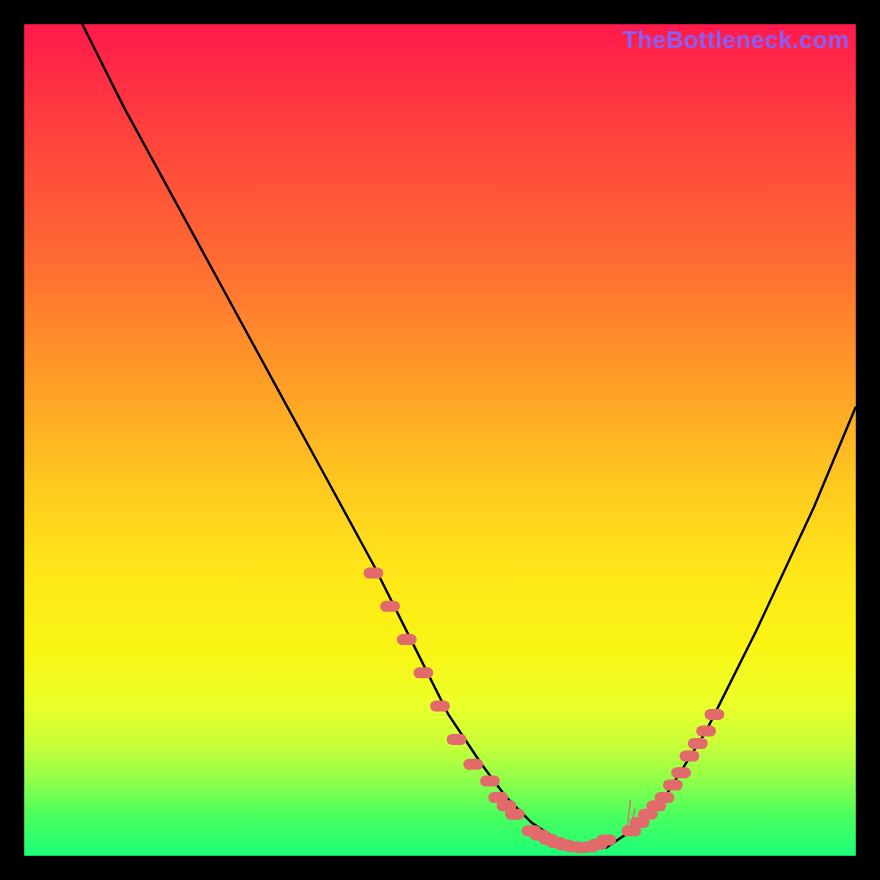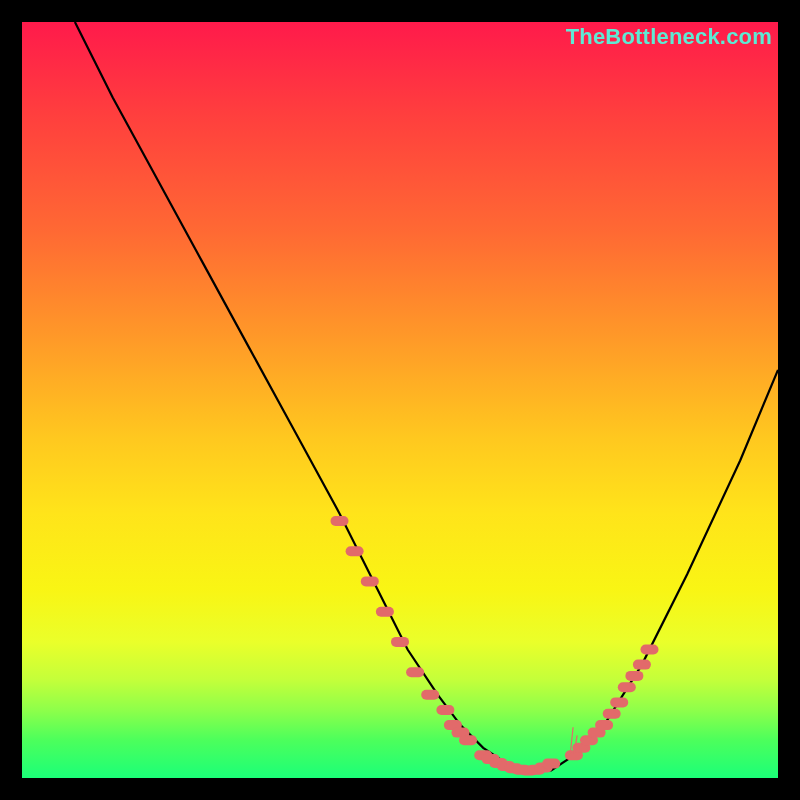--- a/index.html
+++ b/index.html
@@ -41,21 +41,21 @@
       #1bff78 100%
     );
   }
   .watermark {
     position: absolute;
     top: 2px;
     right: 6px;
     font-family: Arial, Helvetica, sans-serif;
     font-size: 22px;
     font-weight: 600;
-    color: #5eead4;
+    color: #8b5cf6;
     letter-spacing: 0.2px;
     user-select: none;
   }
   svg.curve {
     position: absolute;
     left: 0;
     top: 0;
     width: 756px;
     height: 756px;
     overflow: visible;

